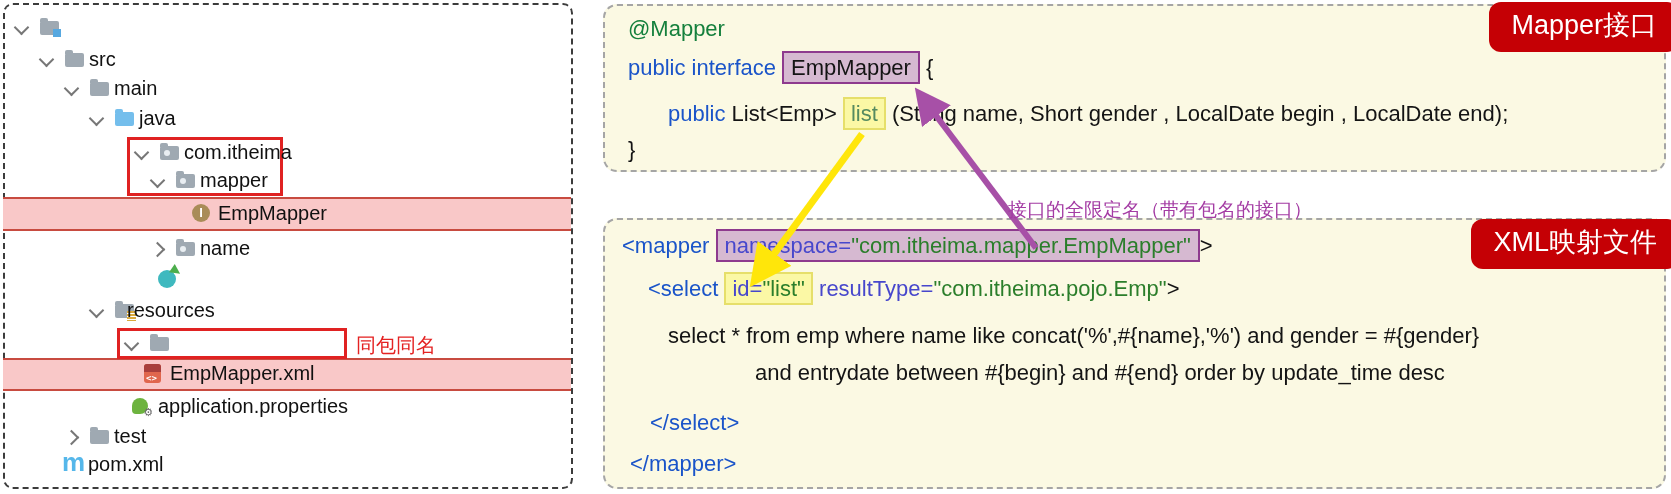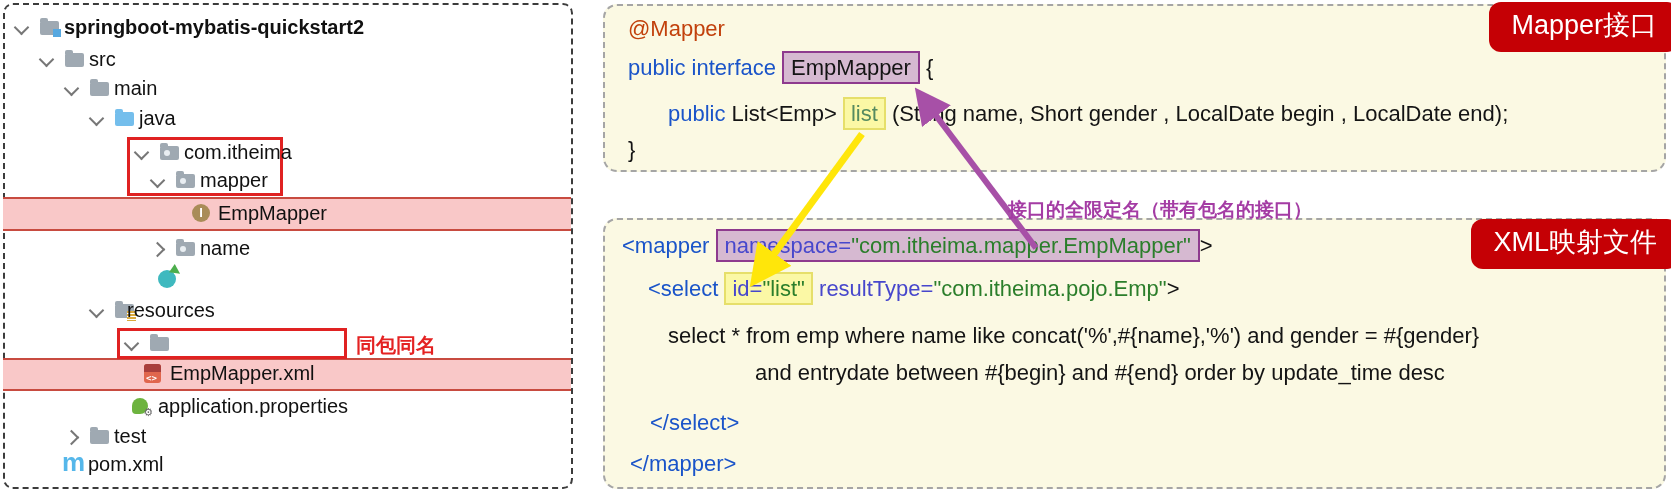--- a/index.html
+++ b/index.html
@@ -23,21 +23,21 @@
   
   .red-badge{
     position:absolute;right:-8px;background:#c50005;color:#ffffff;
     font-size:27px;line-height:1.25;padding:7px 22px 9px 22px;
     border-radius:12px;z-index:30;
   }
   .badge-mapper{top:2px;}
   .badge-xml{top:219px;}
 
   
-  .note{position:absolute;font-weight:bold;z-index:25;white-space:nowrap;}
+  .note{position:absolute;font-weight:normal;z-index:25;white-space:nowrap;}
   .note-fqcn{left:1008px;top:197px;color:#a43ca4;font-size:19px;}
   .note-samepkg{left:356px;top:332px;color:#e42222;font-size:20px;}
 
   
   .pink-row{
     position:absolute;left:3px;width:568px;background:#f9c8c8;
     border-top:2px solid #c84b40;border-bottom:2px solid #c84b40;
     box-sizing:border-box;z-index:1;
   }
   .pink-row-1{top:197px;height:34px;}
@@ -105,21 +105,21 @@
 
   
   .cline{
     position:absolute;font-size:22px;line-height:30px;color:#141414;
     white-space:nowrap;z-index:10;
   }
   .c-kw{color:#1a54c9;}
   .c-tag{color:#1a54c9;}
   .c-attr{color:#4747cc;}
   .c-str{color:#2b7e2b;}
-  .c-ann{color:#c2410c;}
+  .c-ann{color:#15803d;}
   .c-method{color:#568b60;}
   .c-plain{color:#141414;}
   .hl-purple{
     background:#d6b9d1;border:2px solid #8e3a8e;padding:2px 7px;
   }
   .hl-yellow{
     background:#fbf8a5;border:2px solid #e6df6a;padding:2px 6px;
   }
   
   #arrows{position:absolute;left:0;top:0;z-index:20;pointer-events:none;}
@@ -130,21 +130,20 @@
 <div class="panel panel-left"></div>
 
 <div class="pink-row pink-row-1"></div>
 <div class="pink-row pink-row-2"></div>
 <div class="red-box red-box-pkg"></div>
 <div class="red-box red-box-resmapper"></div>
 
 <div class="trow" style="top:16px">
   <span class="chev down" style="left:16px"></span>
   <span class="ic folder proj" style="left:40px"></span>
-  <span class="lbl bold" style="left:64px">springboot-mybatis-quickstart2</span>
 </div>
 <div class="trow" style="top:48px">
   <span class="chev down" style="left:41px"></span>
   <span class="ic folder" style="left:65px"></span>
   <span class="lbl" style="left:89px">src</span>
 </div>
 <div class="trow" style="top:77px">
   <span class="chev down" style="left:66px"></span>
   <span class="ic folder" style="left:90px"></span>
   <span class="lbl" style="left:114px">main</span>

